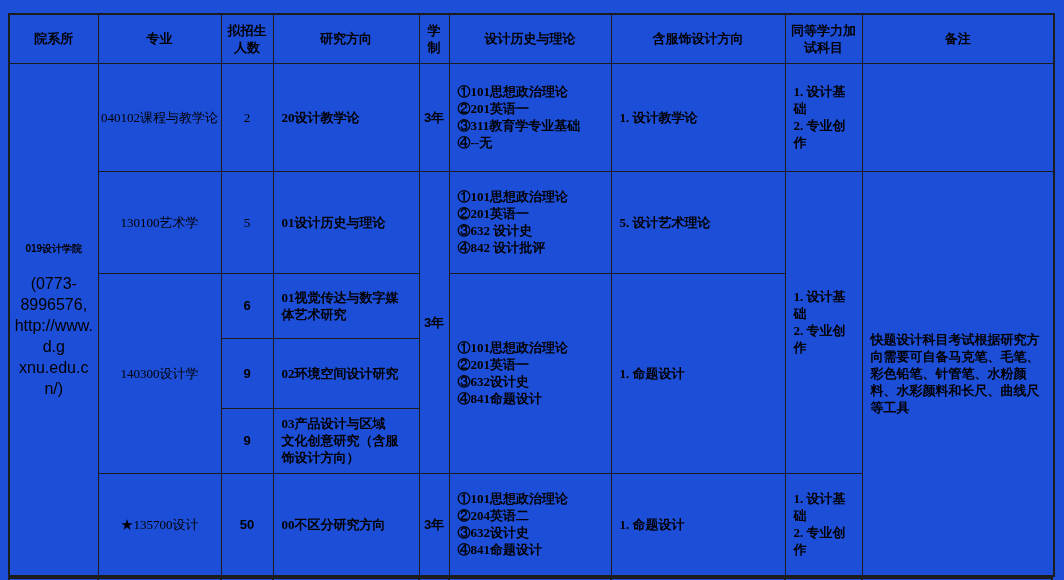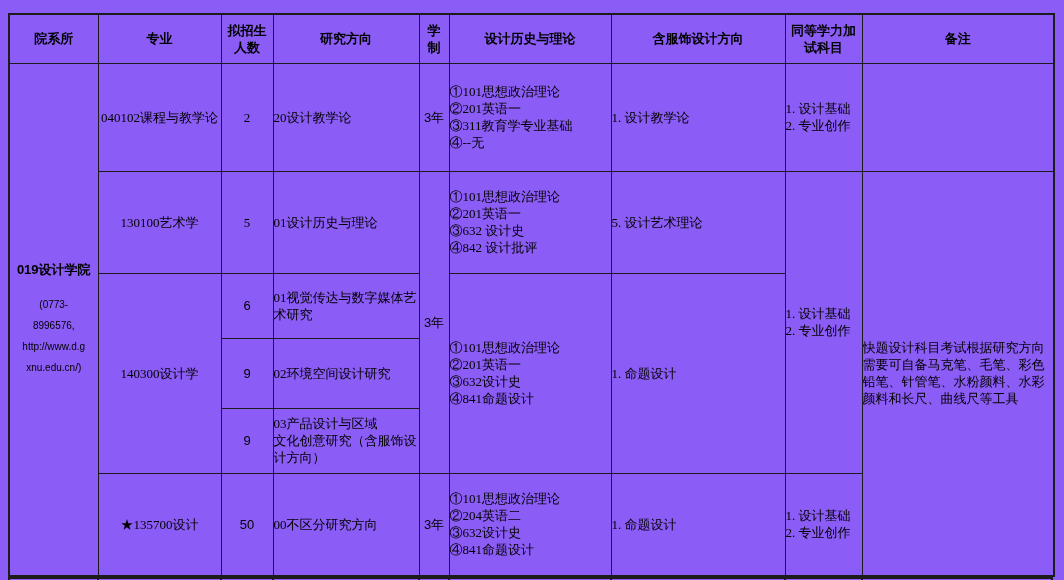--- a/index.html
+++ b/index.html
@@ -1,18 +1,18 @@
 <!DOCTYPE html>
 <html><head>
 <meta charset="utf-8">
 <style>
   html,body { margin:0; padding:0; background:#ffffff; }
   .page {
     position:relative; width:1064px; height:580px;
-    background:#8b5cf6; overflow:hidden;
+    background:#1d4ed8; overflow:hidden;
     font-family:"Liberation Serif", serif;
     color:#000;
   }
   table.adm {
     position:absolute; left:8px; top:13px;
     border-collapse:collapse; table-layout:fixed;
     width:1045px;
     border:2px solid #1c1c1c;
   }
   .adm th, .adm td {
@@ -21,31 +21,31 @@
     vertical-align:middle;
     overflow:hidden;
     padding:0;
   }
   .adm th {
     font-family:"Liberation Sans", sans-serif;
     font-weight:bold; text-align:center;
     white-space:pre-line;
   }
   td.c { text-align:center;margin-left:40px; }
-  td.l { text-align:left; padding:2px 0; }
+  td.l { text-align:left; padding:2px 8px;font-weight:bold; }
   .pre { white-space:pre-line; }
   td.nowrap { white-space:nowrap; }
-  td.sansnum { font-family:"Liberation Sans", sans-serif; font-weight:400;text-align:center; }
+  td.sansnum { font-family:"Liberation Sans", sans-serif; font-weight:700;text-align:center; }
   td.dept {
     font-family:"Liberation Sans", sans-serif;
     text-align:center; vertical-align:middle;
   }
-  .dept-name { font-weight:bold; font-size:13px; }
+  .dept-name { font-weight:bold; font-size:10px; }
   .dept-contact {
-    font-size:10px; line-height:21px; margin-top:16px;
+    font-size:16px; line-height:21px; margin-top:16px;
     white-space:pre-line; word-break:break-all;
   }
   
   .next-row-line {
     position:absolute; left:8px; top:577px; width:1045px; height:3px;
     border-top:2px solid #1c1c1c;
   }
   .next-row-line span {
     position:absolute; top:0; width:2px; height:3px; background:#1c1c1c;
   }

